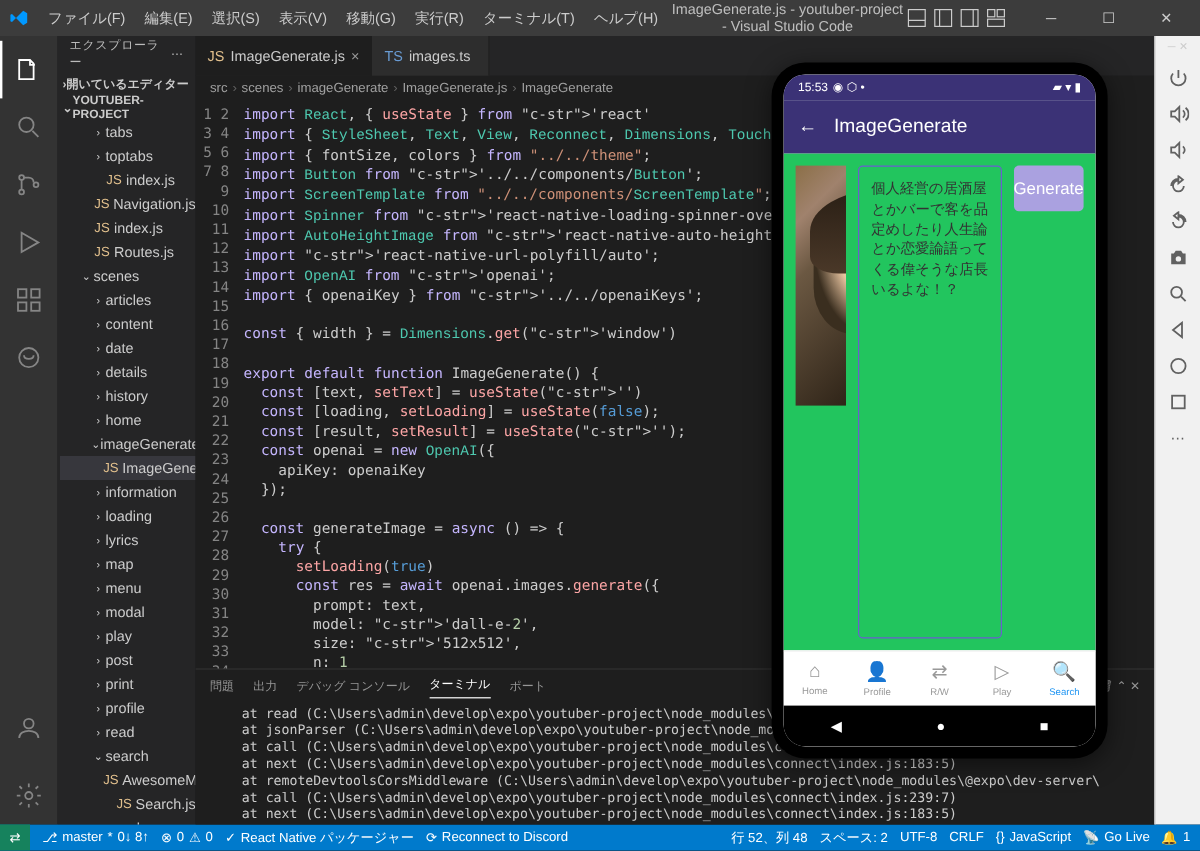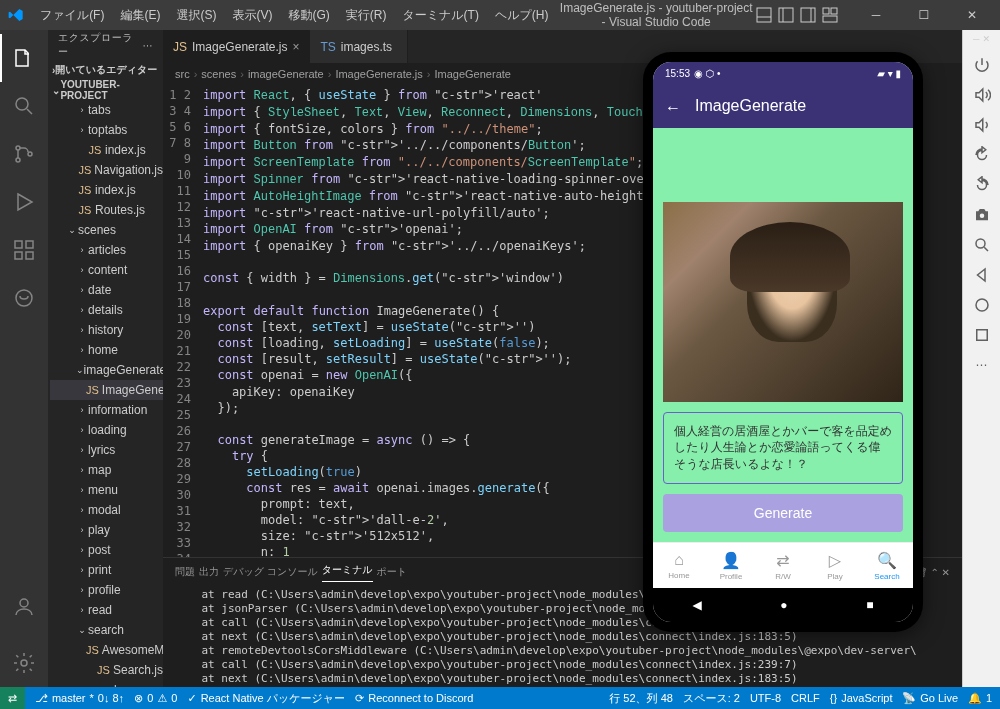--- a/index.html
+++ b/index.html
@@ -147,38 +147,38 @@
 .code {
   font-family: Consolas, monospace;
   font-size: 12px;
   line-height: 16px;
   white-space: pre;
   padding-top: 2px;
 }
 .c-kw { color:#c4b5fd; }
 .c-str { color:#ce9178; }
 .c-type { color:#4ec9b0;font-family:Liberation Mono, monospace; }
-.c-fn { color:#7dd3fc; }
+.c-fn { color:#fca5a5; }
 .c-num { color:#b5cea8; }
 .c-def { color:#569cd6; }
 
 
 .panel {
   height: 130px;
   background: #1e1e1e;
   border-top: 1px solid #333;
   display:flex;
   flex-direction:column;
 }
 .panel-tabs {
   height: 28px;
   display:flex;
   align-items:center;
   padding: 0 12px;
-  gap: 4px;
+  gap: 16px;
   font-size: 10px;
   color:#969696;
 }
 .panel-tabs .ptab.active { color:#fff; border-bottom:1px solid #fff; padding-bottom:4px; }
 .panel-tabs .spacer { flex:1; }
 .panel-body {
   flex:1;
   font-family: Consolas, monospace;
   font-size: 11px;
   line-height: 14px;
@@ -248,24 +248,22 @@
   align-items:center;
   padding: 0 12px;
   gap: 14px;
   font-size: 16px;
   font-weight:500;
 }
 .phone-content {
   flex:1;
   padding: 10px;
   display:flex;
-  flex-direction:column;
   gap: 10px;
-  background:#86efac;
-  justify-content:flex-end;
+  background:#22c55e;
 }
 .gen-image {
   width: 100%;
   height: 200px;
   background: linear-gradient(135deg, #8b6f47 0%, #a0826d 20%, #6b5842 40%, #2f2418 100%);
   position:relative;
   overflow:hidden;
 }
 .gen-image::before {
   content:'';

